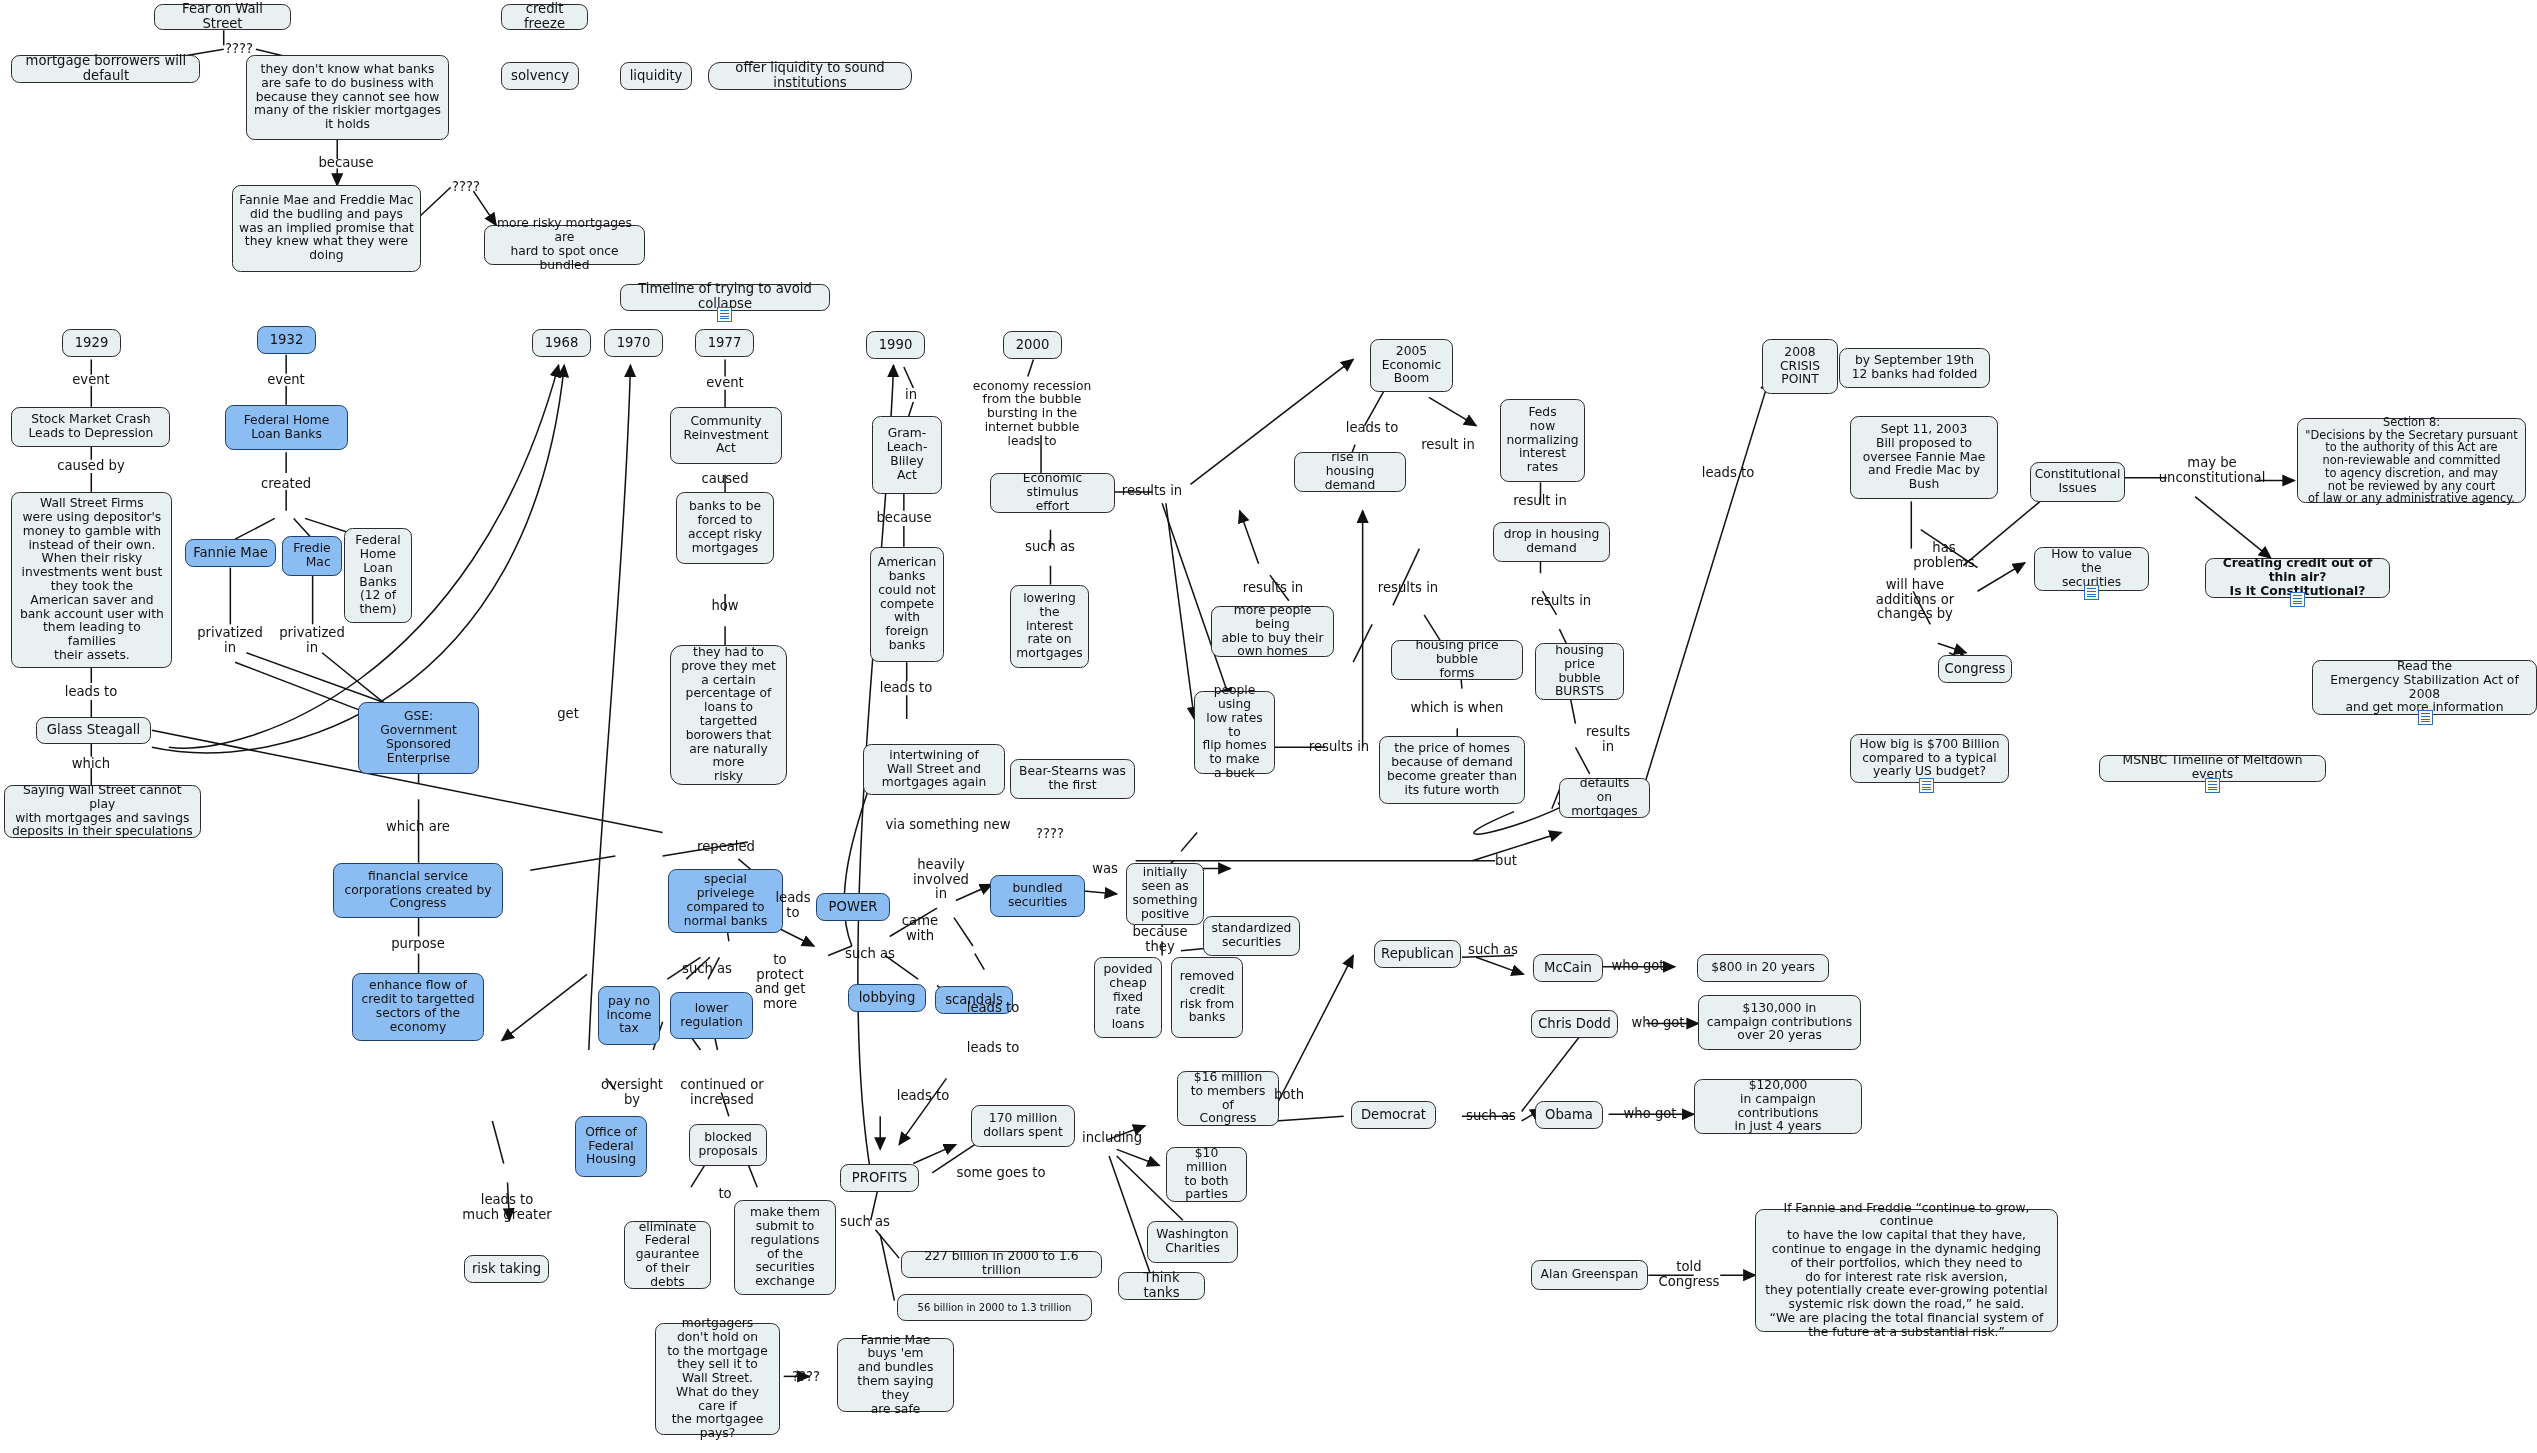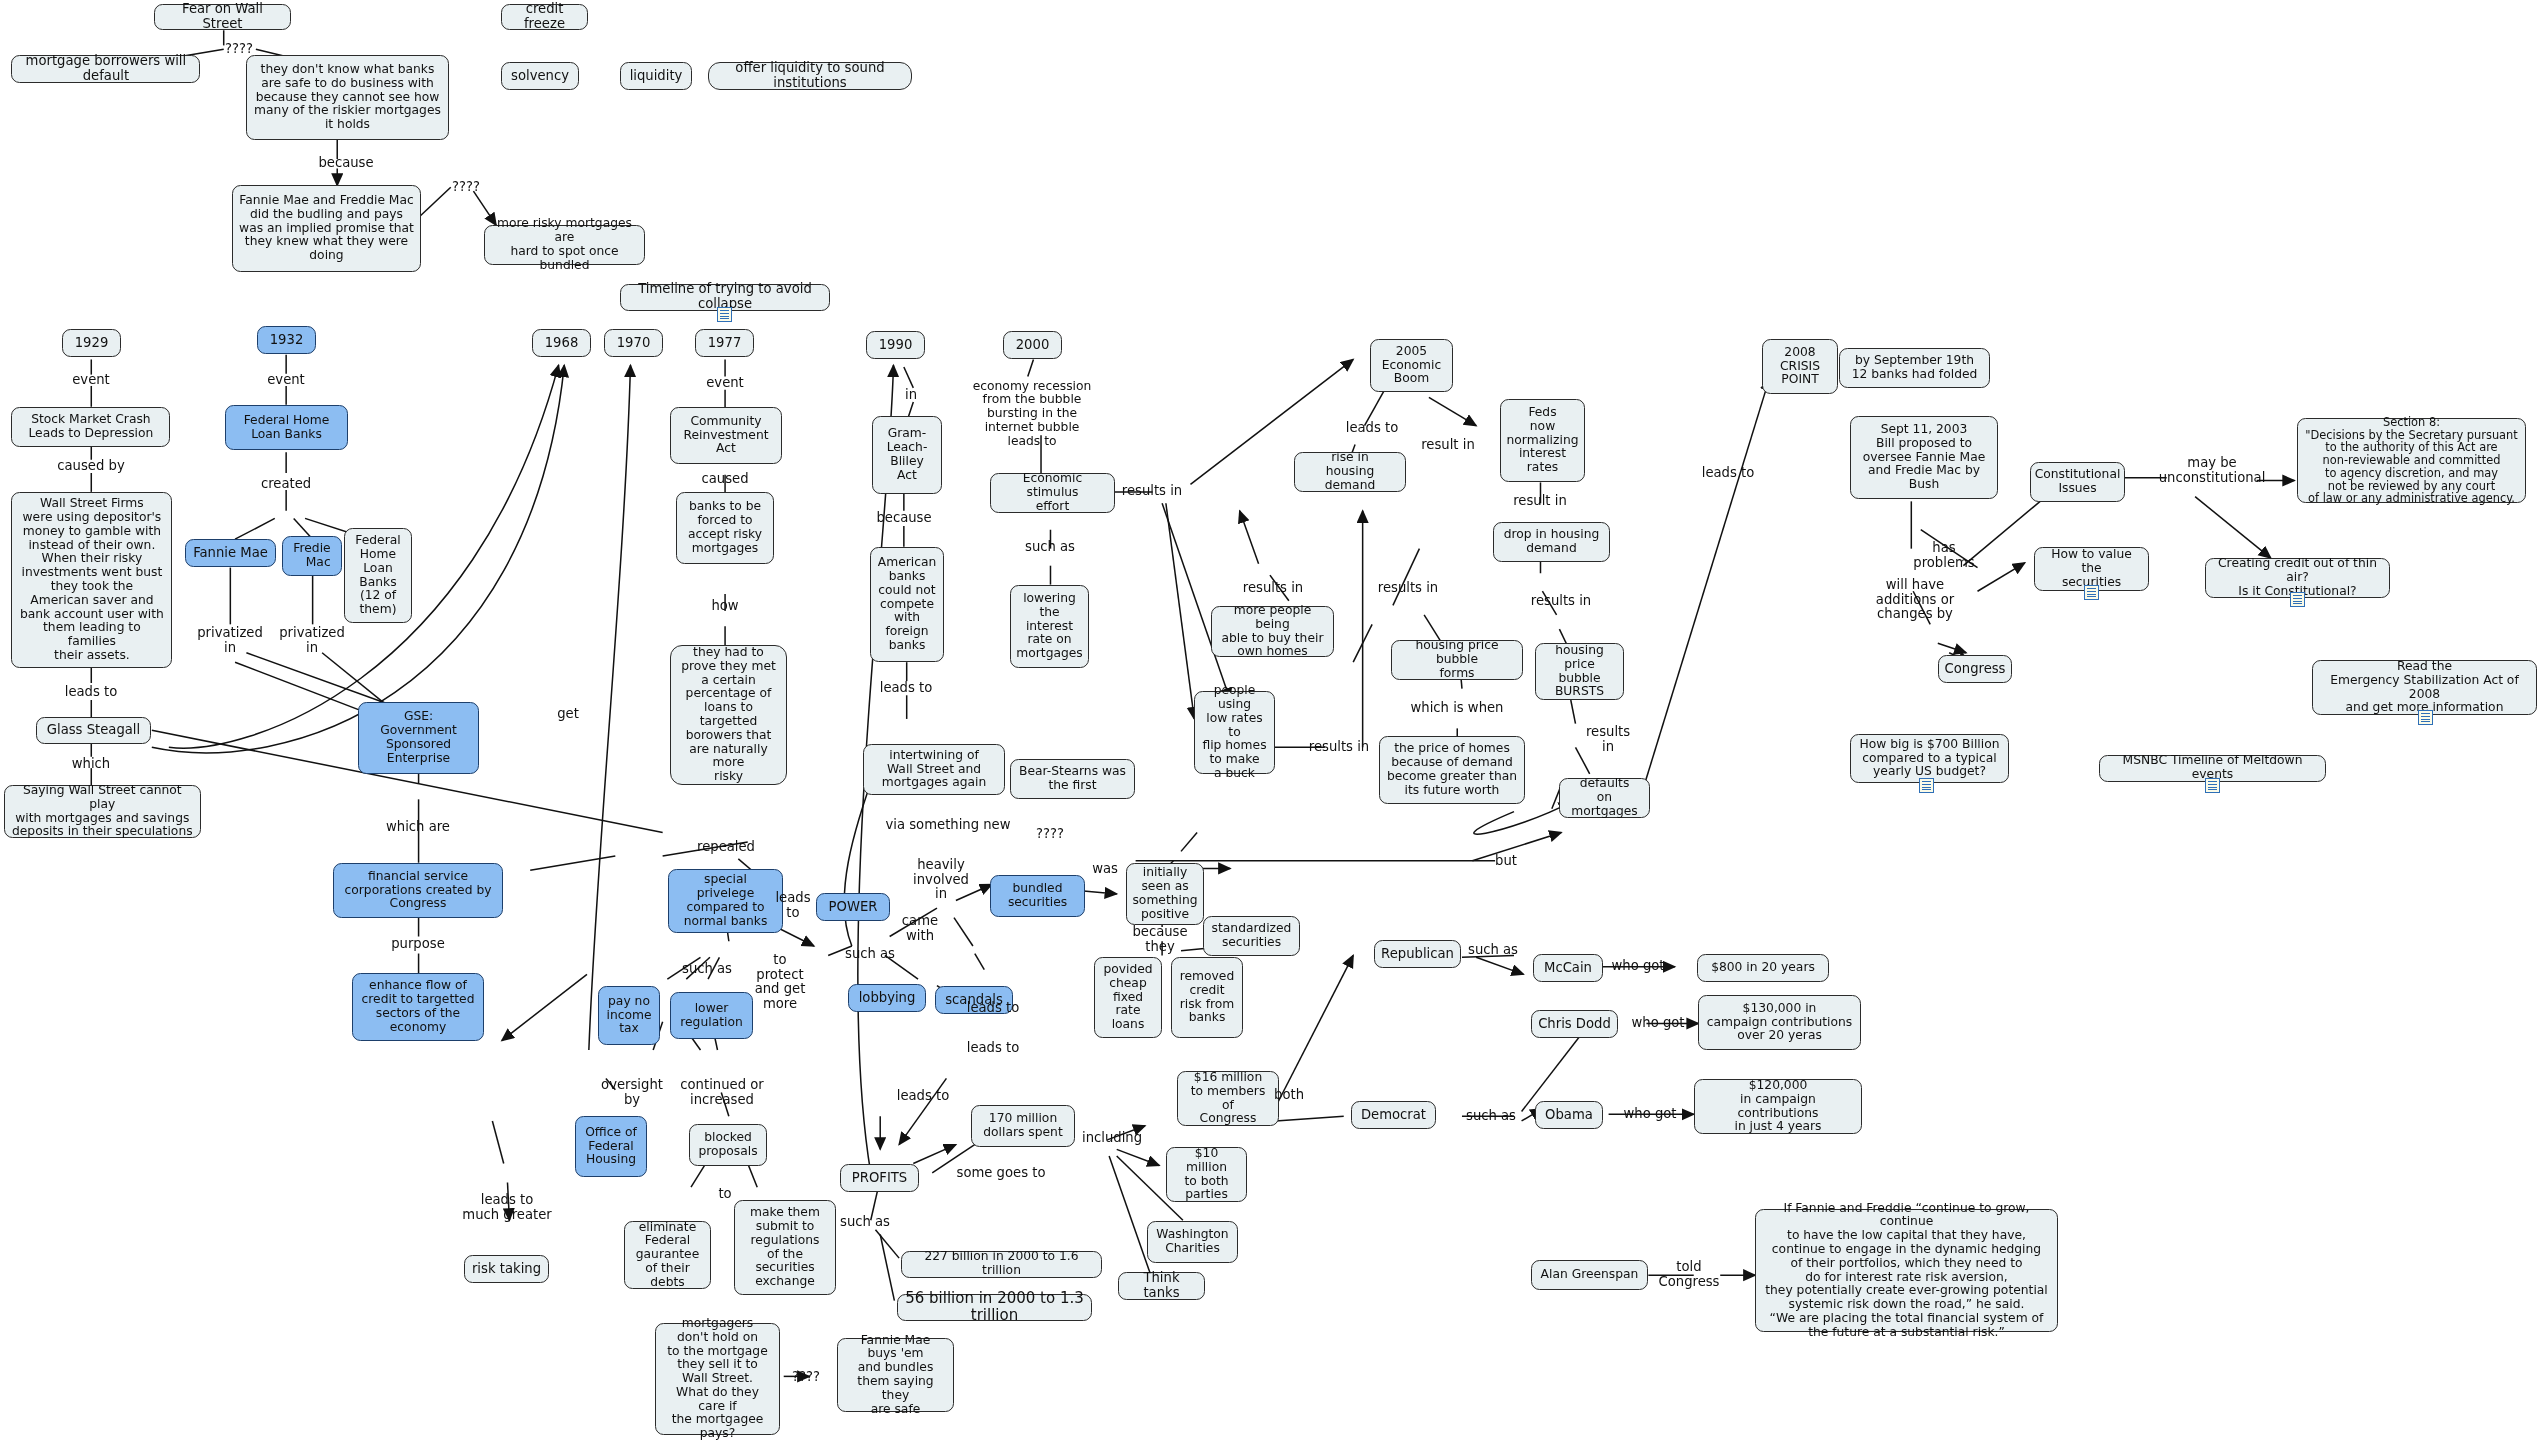--- a/index.html
+++ b/index.html
@@ -413,21 +413,21 @@
 <div class="node" style="left:2034px;top:547px;width:115px;height:44px;font-size:12.3px;">How to value the
 securities</div>
 <div class="rsrc" style="left:2084px;top:585px;"></div>
 <div class="node" style="left:2297px;top:418px;width:229px;height:85px;font-size:11.4px;">Section 8:
 "Decisions by the Secretary pursuant
 to the authority of this Act are
 non-reviewable and committed
 to agency discretion, and may
 not be reviewed by any court
 of law or any administrative agency.</div>
-<div class="node" style="left:2205px;top:558px;width:185px;height:40px;font-size:12.3px;">Creating credit out of thin air?
+<div class="node" style="left:2205px;top:558px;width:185px;height:40px;font-size:12.3px;font-weight:bold;">Creating credit out of thin air?
 Is it Constitutional?</div>
 <div class="rsrc" style="left:2290px;top:592px;"></div>
 <div class="node" style="left:2312px;top:660px;width:225px;height:55px;font-size:12.3px;">Read the
 Emergency Stabilization Act of 2008
 and get more information</div>
 <div class="rsrc" style="left:2418px;top:710px;"></div>
 <div class="node" style="left:2099px;top:755px;width:227px;height:26.5px;font-size:12.3px;">MSNBC Timeline of Meltdown events</div>
 <div class="rsrc" style="left:2205px;top:778px;"></div>
 <div class="node" style="left:1850px;top:734px;width:159px;height:49px;font-size:12.3px;">How big is $700 Billion
 compared to a typical
@@ -477,21 +477,21 @@
 regulations
 of the
 securities
 exchange</div>
 <div class="node" style="left:464px;top:1255px;width:85px;height:28px;">risk taking</div>
 
 <div class="node" style="left:840px;top:1164px;width:79px;height:28px;">PROFITS</div>
 <div class="node" style="left:971px;top:1105px;width:104px;height:42px;font-size:12.3px;">170 million
 dollars spent</div>
 <div class="node" style="left:901px;top:1251px;width:201px;height:26.5px;font-size:12.3px;">227 billion in 2000 to 1.6 trillion</div>
-<div class="node" style="left:897px;top:1294px;width:195px;height:26.5px;font-size:15px;">56 billion in 2000 to 1.3 trillion</div>
+<div class="node" style="left:897px;top:1294px;width:195px;height:26.5px;font-size:10px;">56 billion in 2000 to 1.3 trillion</div>
 <div class="node" style="left:1177px;top:1071px;width:102px;height:55px;font-size:12.3px;">$16 million
 to members of
 Congress</div>
 <div class="node" style="left:1166px;top:1147px;width:81px;height:55px;font-size:12.3px;">$10 million
 to both
 parties</div>
 <div class="node" style="left:1147px;top:1221px;width:91px;height:42px;font-size:12.3px;">Washington
 Charities</div>
 <div class="node" style="left:1118px;top:1272px;width:87px;height:28px;">Think tanks</div>
 

